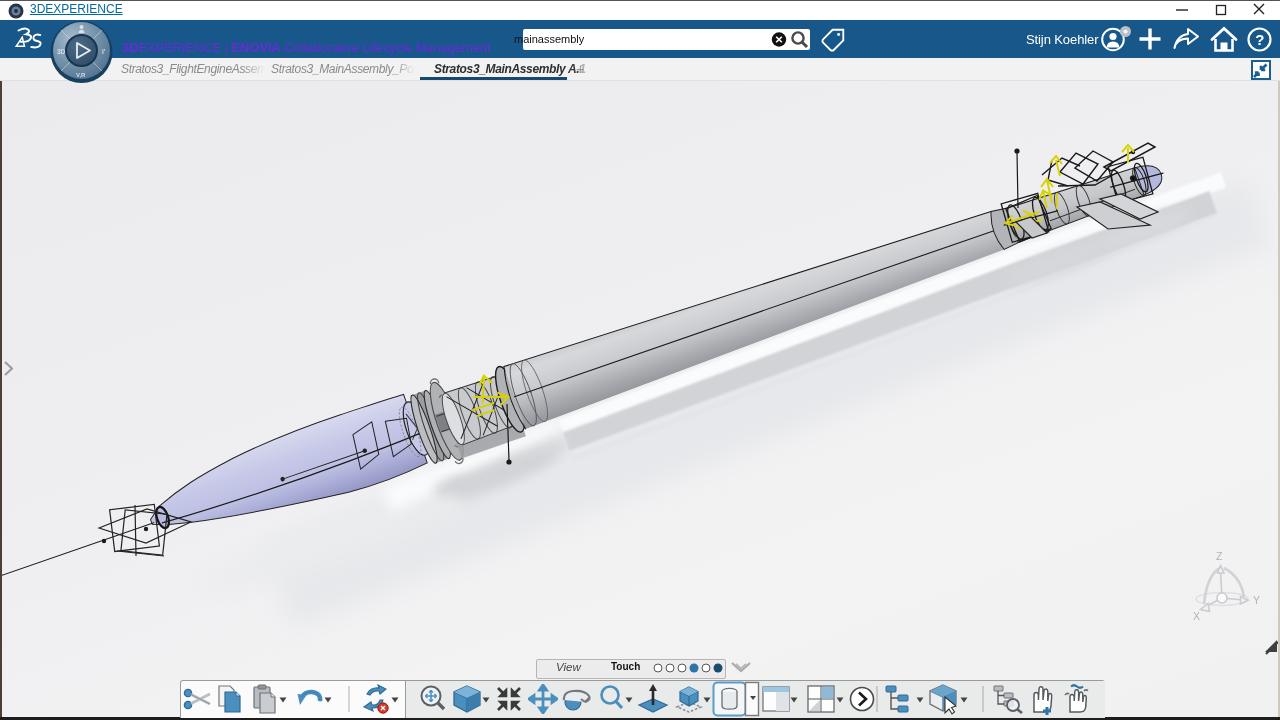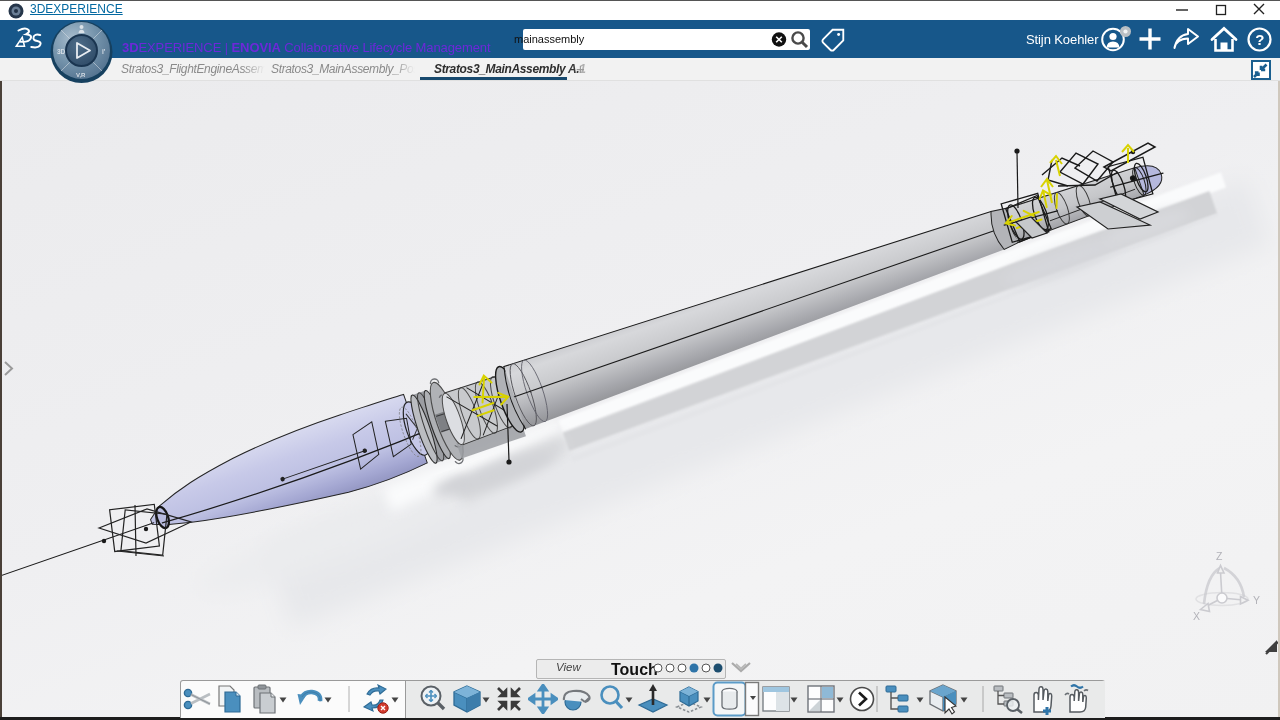--- a/index.html
+++ b/index.html
@@ -26,21 +26,21 @@
   
   #viewport{left:0;top:80px;width:1280px;height:640px;overflow:hidden;
     background:linear-gradient(160deg,#ebebed 0%,#efeff1 45%,#f3f3f4 70%,#f1f1f2 100%);}
   
   #edgeL{left:0;top:20px;width:2px;height:698px;background:#4a4038;}
   #edgeR{left:1278px;top:20px;width:2px;height:698px;background:#cfc8bd;}
   #edgeB{left:0;top:717px;width:1280px;height:3px;background:#1d1d1d;}
   
   #pill{left:536px;top:659px;width:188px;height:18px;background:#ececec;border:1px solid #b5b5b5;border-radius:2px;}
   #pillview{left:556px;top:661px;font-size:11.5px;font-style:italic;color:#444;}
-  #pilltouch{left:611px;top:661px;font-size:16px;font-weight:bold;color:#111;}
+  #pilltouch{left:611px;top:661px;font-size:10px;font-weight:bold;color:#111;}
   
   #toolbar{left:180px;top:680px;width:925px;height:38px;background:#fbfbfb;
      border:1px solid #9a9a9a;border-bottom:none;border-radius:3px 3px 0 0;box-sizing:border-box;}
   #toolbarR{left:405px;top:681px;width:699px;height:37px;background:#e9eaea;border-left:1px solid #9a9a9a;}
 </style>
 </head>
 <body>
 <div id="root">
 
   <div class="abs" id="viewport">

